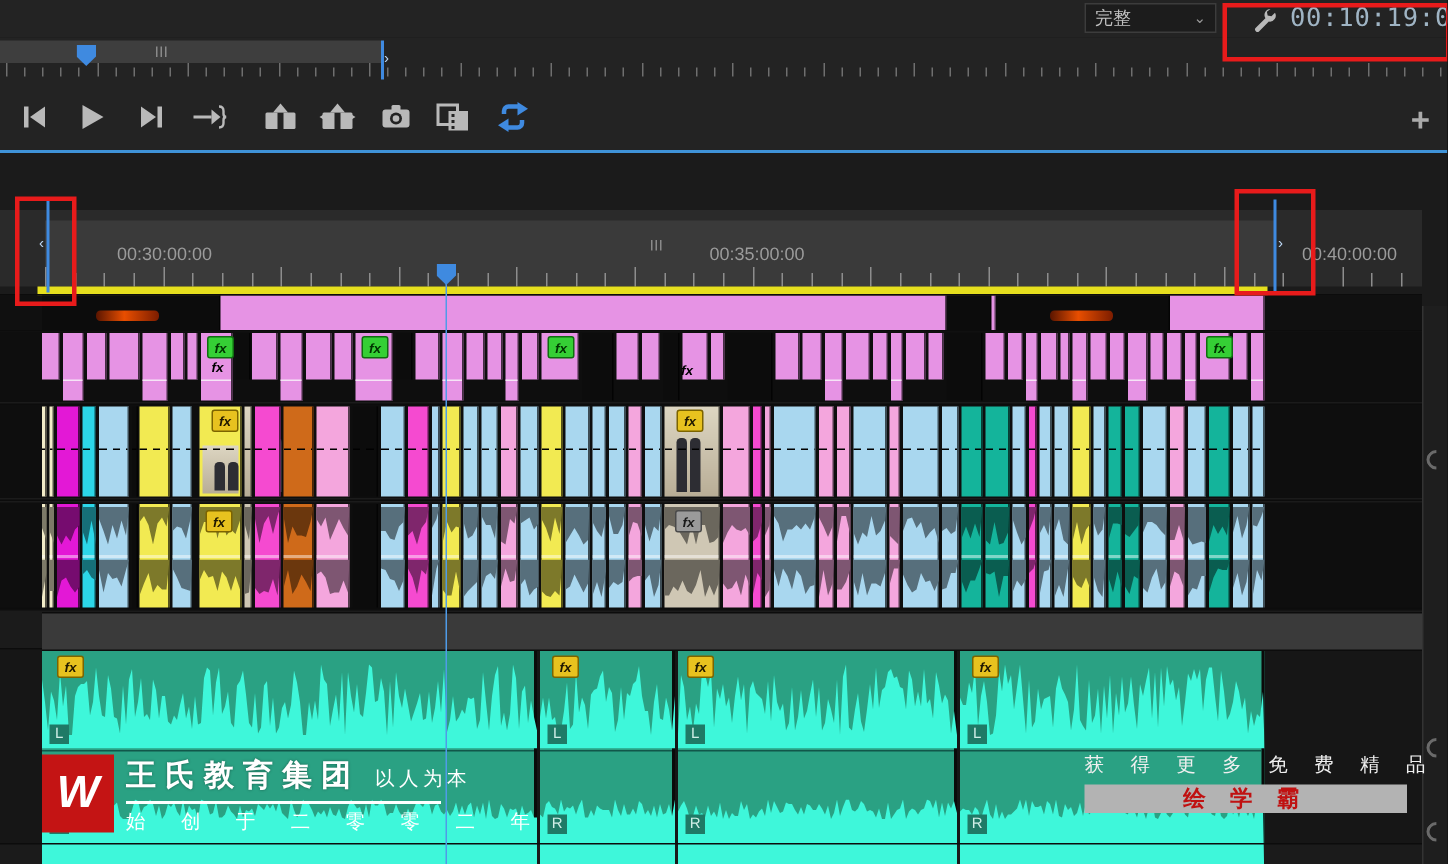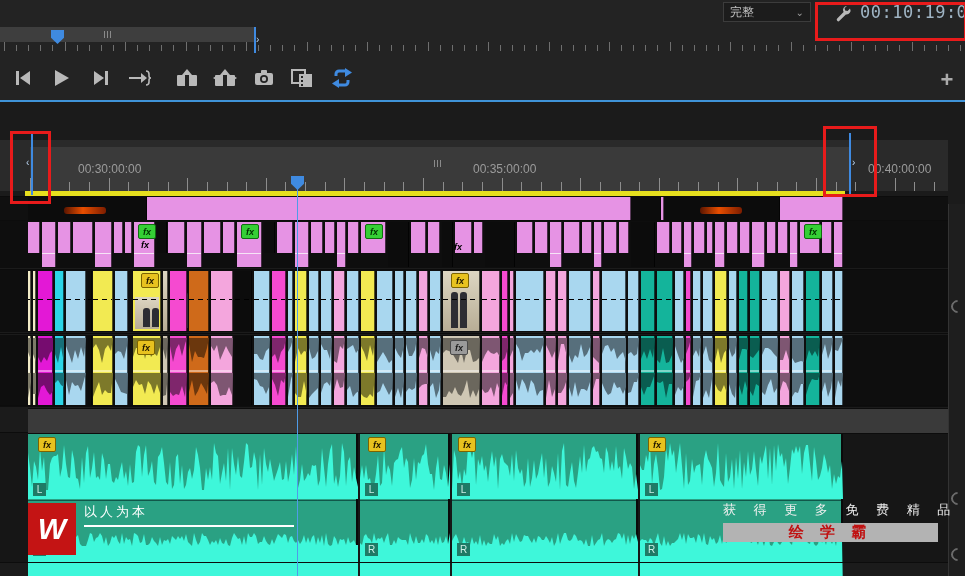--- a/index.html
+++ b/index.html
@@ -43,21 +43,21 @@
   .fxd{background:#9a9a9a;color:#1a1a1a;border:1px solid #4a4a4a;}
   .chlab{position:absolute;width:13px;height:13px;background:#1f7a66;color:#cfeee6;font-size:10px;
          display:flex;align-items:center;justify-content:center;z-index:25;}
   #spacer{left:28px;top:306px;width:920px;height:24px;background:#3a3a3a;border-top:1px solid #0c0c0c;border-bottom:1px solid #0c0c0c;}
   
   #wm-left{left:28px;top:401px;z-index:50;display:flex;}
   #wm-logo{width:48px;height:52px;background:#c41414;color:#fff;display:flex;align-items:center;justify-content:center;
            font-size:30px;font-weight:bold;font-style:italic;}
   #wm-left-text{margin-left:8px;color:#fff;}
   #wm-title{font-size:20px;letter-spacing:6px;font-weight:bold;text-shadow:0 0 2px rgba(0,0,0,.4);}
-  #wm-slogan{font-size:13px;letter-spacing:3px;margin-left:0;}
+  #wm-slogan{font-size:13px;letter-spacing:3px;margin-left:10px;}
   #wm-line{width:210px;height:2px;background:#fff;margin:4px 0 3px 0;}
   #wm-sub{font-size:13px;letter-spacing:10px;}
   #wm-right{left:723px;top:399px;width:215px;z-index:50;color:#efefef;}
   #wm-r1{font-size:13px;letter-spacing:7px;white-space:nowrap;}
   #wm-bar{margin-top:4px;background:#b3b3b3;height:19px;display:flex;align-items:center;justify-content:center;}
   #wm-brand{color:#c01111;font-weight:bold;font-size:15px;letter-spacing:6px;}
   #wm-r3{margin-top:3px;font-size:14px;white-space:nowrap;}
   .annot{position:absolute;border:3px solid #e81b1b;z-index:60;}
   #scrollcol{left:948px;top:102px;width:17px;height:474px;background:#1e1e1e;border-left:1px solid #333;}
   .scrollmark{position:absolute;width:9px;height:9px;border:2px solid #6a6a6a;border-radius:50%;
@@ -1140,23 +1140,25 @@
       </div>
 
     <div id="spacer" class="abs"></div>
 
     <div id="wm-left" class="abs">
       <div id="wm-logo">
         <span>W</span>
       </div>
       <div id="wm-left-text">
         <div style="display:flex;align-items:baseline;">
+          <span id="wm-title">王氏教育集团</span>
           <span id="wm-slogan">以人为本</span>
         </div>
         <div id="wm-line"></div>
+        <div id="wm-sub">始 创 于 二 零 零 二 年</div>
       </div>
     </div>
 
     <div id="wm-right" class="abs">
       <div id="wm-r1">获 得 更 多 免 费 精 品 教 程</div>
       <div id="wm-bar">
         <span id="wm-brand">绘 学 霸</span>
       </div>
     </div>
 

